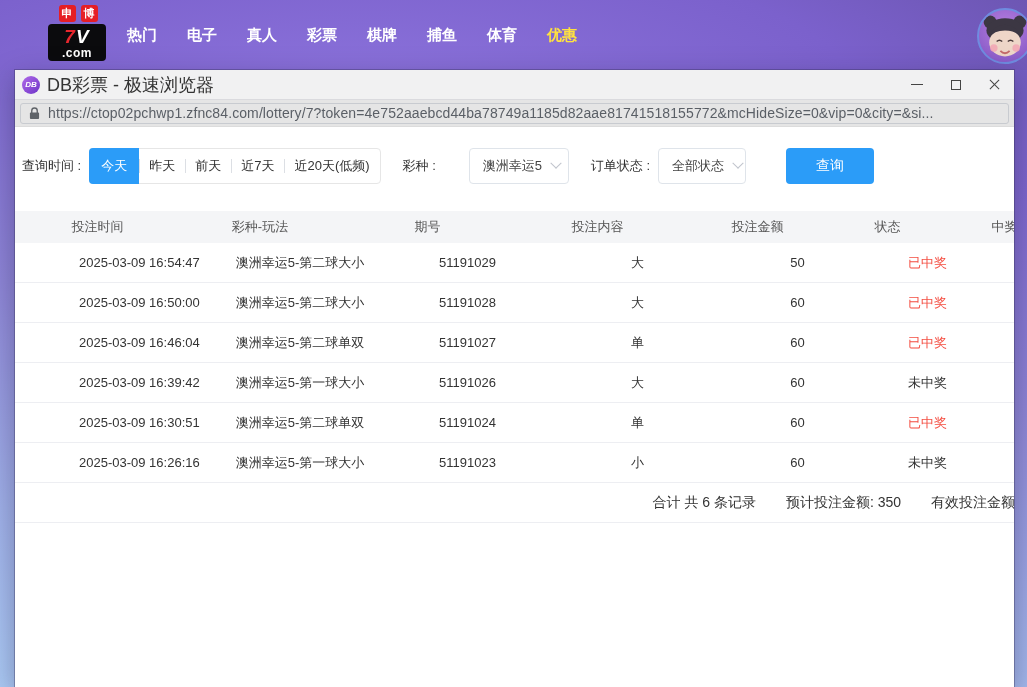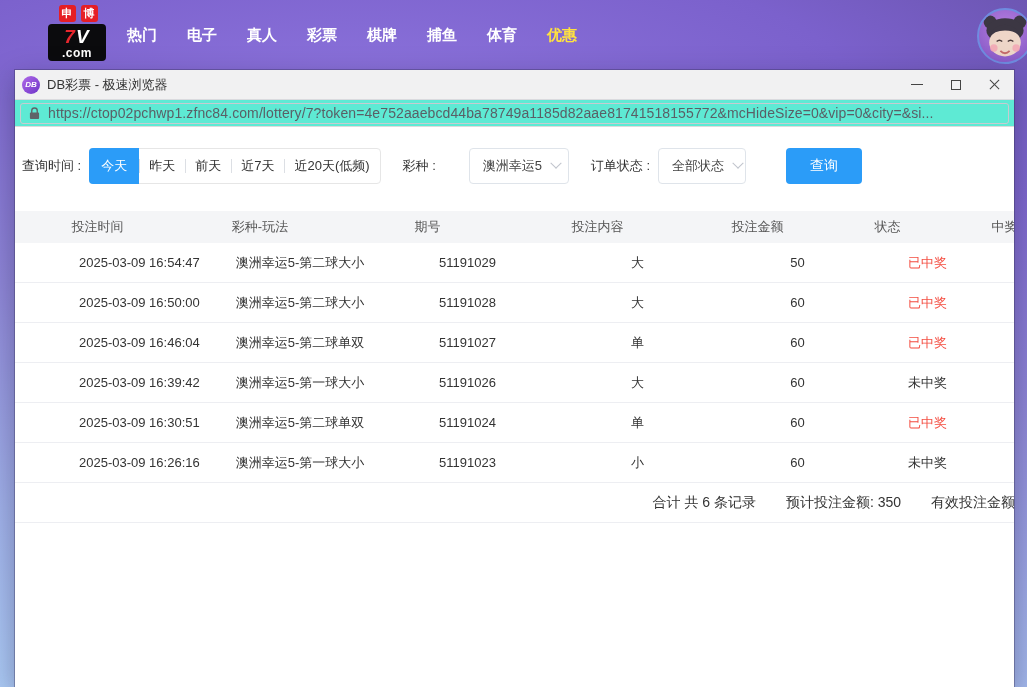--- a/index.html
+++ b/index.html
@@ -34,31 +34,31 @@
   .window {
     position: absolute; left: 15px; top: 70px; width: 999px; height: 617px;
     background: #fff; display: flex; flex-direction: column; overflow: hidden;
     box-shadow: 0 0 0 1px rgba(55,50,90,.38), 0 8px 26px rgba(30,20,60,.35);
   }
   .titlebar { height: 30px; background: #f1f1f2; border-bottom: 1px solid #dadade;
     display: flex; align-items: center; padding-left: 7px; flex: none; }
   .favicon { width: 18px; height: 18px; border-radius: 50%; background: linear-gradient(135deg, #b06ae8, #6d34c8);
     color: #fff; font-size: 8px; font-weight: 800; font-style: italic;
     display: flex; align-items: center; justify-content: center; margin-right: 7px; flex: none; }
-  .win-title { font-size: 13px; color: #333; }
+  .win-title { font-size: 18px; color: #333; }
   .win-controls { margin-left: auto; display: flex; height: 100%; }
   .win-btn { width: 39px; display: flex; align-items: center; justify-content: center; cursor: pointer; }
   .glyph-min { width: 12px; height: 1px; background: #444; }
   .glyph-max { width: 10px; height: 10px; border: 1px solid #444; }
   .glyph-close { width: 13px; height: 13px; position: relative; }
   .glyph-close::before, .glyph-close::after { content: ""; position: absolute; left: 6px; top: 0; width: 1px; height: 13px; background: #444; }
   .glyph-close::before { transform: rotate(45deg); }
   .glyph-close::after { transform: rotate(-45deg); }
 
-  .urlbar { height: 27px; background: #5eead4; border-bottom: 1px solid #dcdcdc;
+  .urlbar { height: 27px; background: #e5e5e5; border-bottom: 1px solid #dcdcdc;
     display: flex; align-items: center; padding: 3px 5px; flex: none; }
   .address { flex: 1; height: 21px; border: 1px solid #c8cbd0; border-radius: 3px;
     display: flex; align-items: center; padding: 0 8px; overflow: hidden; cursor: text; }
   .lock { margin-right: 8px; flex: none; display: flex; }
   .url-text { font-size: 14px; color: #5a5f66; white-space: nowrap; overflow: hidden; letter-spacing: .1px; }
 
   .content { flex: 1; background: #fff; overflow: hidden; }
 
   
   .tabs { height: 57px; border-bottom: 1px solid #e7e7ed; display: flex; padding-left: 7px; }
@@ -78,21 +78,21 @@
   .time-opt.active::before { display: none; }
   .lbl-lottery { margin-left: 22px; }
   .lbl-status { margin-left: 22px; }
   .select { height: 36px; border: 1px solid #dfe4ea; border-radius: 4px; display: flex; align-items: center;
     padding: 0 10px 0 13px; cursor: pointer; background: #fff; color: #444; }
   .select .sel-text { margin-right: 10px; white-space: nowrap; }
   .sel1 { width: 100px; margin-left: 25px; }
   .sel2 { width: 88px; }
   .chevron { width: 8px; height: 8px; border-right: 1.5px solid #c0c4cc; border-bottom: 1.5px solid #c0c4cc;
     transform: rotate(45deg) translate(-2px,-2px); margin-left: auto; flex: none; }
-  .search-btn { margin-left: 40px; width: 76px; height: 36px; background: #2b9cf8; border: none; border-radius: 4px;
+  .search-btn { margin-left: 40px; width: 88px; height: 36px; background: #2b9cf8; border: none; border-radius: 4px;
     color: #fff; font-size: 14px; font-family: inherit; cursor: pointer; }
 
   
   .table-wrap { margin-top: 27px; width: 1080px; }
   .thead { display: flex; height: 32px; background: #f4f5f7; align-items: center; font-size: 13px; color: #555; }
   .trow { display: flex; height: 40px; align-items: center; border-bottom: 1px solid #edeef2; font-size: 13px; color: #333; }
   .cell { text-align: center; flex: none; overflow: hidden; white-space: nowrap; }
   .c1 { width: 165px; } .c2 { width: 160px; } .c3 { width: 175px; } .c4 { width: 165px; }
   .c5 { width: 155px; } .c6 { width: 105px; } .c7 { width: 155px; }
   .trow .c1 { text-align: left; padding-left: 24px; margin-left: 40px; }

